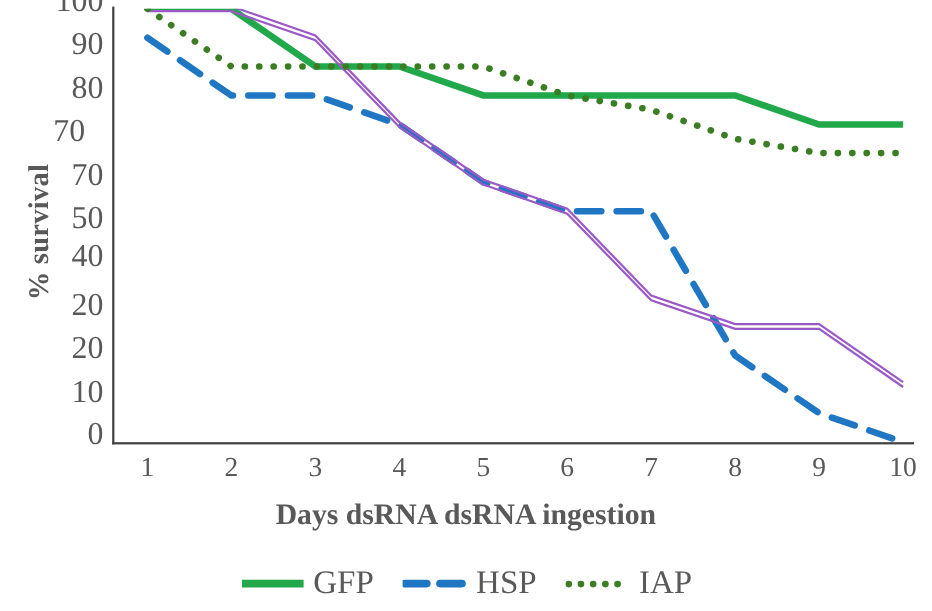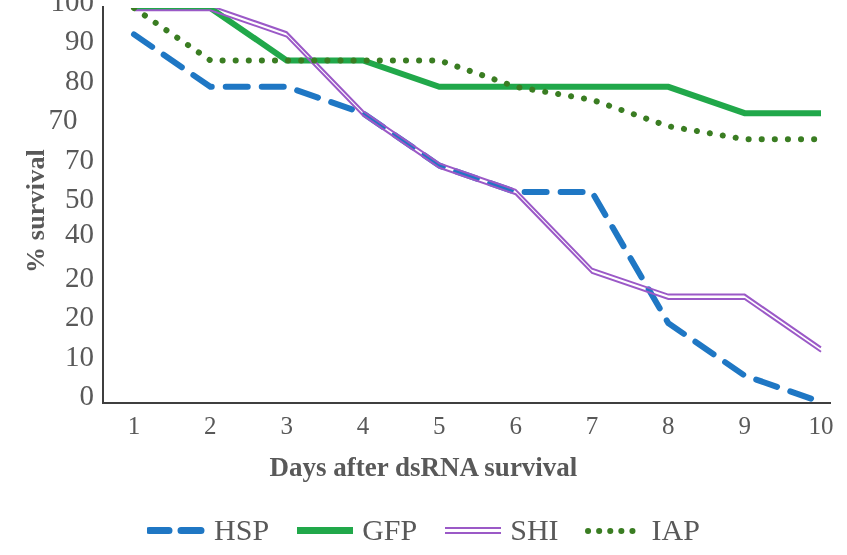--- a/index.html
+++ b/index.html
@@ -97,47 +97,38 @@
       <div class="xtick" style="left: 108.333px;">2</div>
       <div class="xtick" style="left: 184.667px;">3</div>
       <div class="xtick" style="left: 261px;">4</div>
       <div class="xtick" style="left: 337.333px;">5</div>
       <div class="xtick" style="left: 413.667px;">6</div>
       <div class="xtick" style="left: 490px;">7</div>
       <div class="xtick" style="left: 566.333px;">8</div>
       <div class="xtick" style="left: 642.667px;">9</div>
       <div class="xtick" style="left: 719px;">10</div>
     </div>
-  <div id="xlabel">Days after dsRNA survival</div>
+  <div id="xlabel">Days dsRNA dsRNA ingestion</div>
 
   <div id="legend">
-      <div class="leg-item">
-        <span class="leg-swatch">
-          <svg width="60" height="17" viewBox="0 0 60 17">
-            <line x1="2" y1="8.5" x2="58" y2="8.5" stroke="#1F77C4" stroke-width="7" stroke-dasharray="20 12" stroke-linecap="round"></line>
-          </svg>
-        </span>
-        <span class="leg-text">HSP</span>
-      </div>
       <div class="leg-item">
         <span class="leg-swatch">
           <svg width="60" height="17" viewBox="0 0 60 17">
             <line x1="2" y1="8.5" x2="58" y2="8.5" stroke="#21A84A" stroke-width="7" stroke-linecap="butt"></line>
           </svg>
         </span>
         <span class="leg-text">GFP</span>
       </div>
       <div class="leg-item">
         <span class="leg-swatch">
           <svg width="60" height="17" viewBox="0 0 60 17">
-            <line x1="2" y1="6" x2="58" y2="6" stroke="#9B59C7" stroke-width="2"></line>
-            <line x1="2" y1="11" x2="58" y2="11" stroke="#9B59C7" stroke-width="2"></line>
+            <line x1="2" y1="8.5" x2="58" y2="8.5" stroke="#1F77C4" stroke-width="7" stroke-dasharray="20 12" stroke-linecap="round"></line>
           </svg>
         </span>
-        <span class="leg-text">SHI</span>
+        <span class="leg-text">HSP</span>
       </div>
       <div class="leg-item">
         <span class="leg-swatch">
           <svg width="60" height="17" viewBox="0 0 60 17">
             <line x1="3" y1="9" x2="57" y2="9" stroke="#3A7D22" stroke-width="6" stroke-dasharray="0.1 11" stroke-linecap="round"></line>
           </svg>
         </span>
         <span class="leg-text">IAP</span>
       </div>
     </div>

